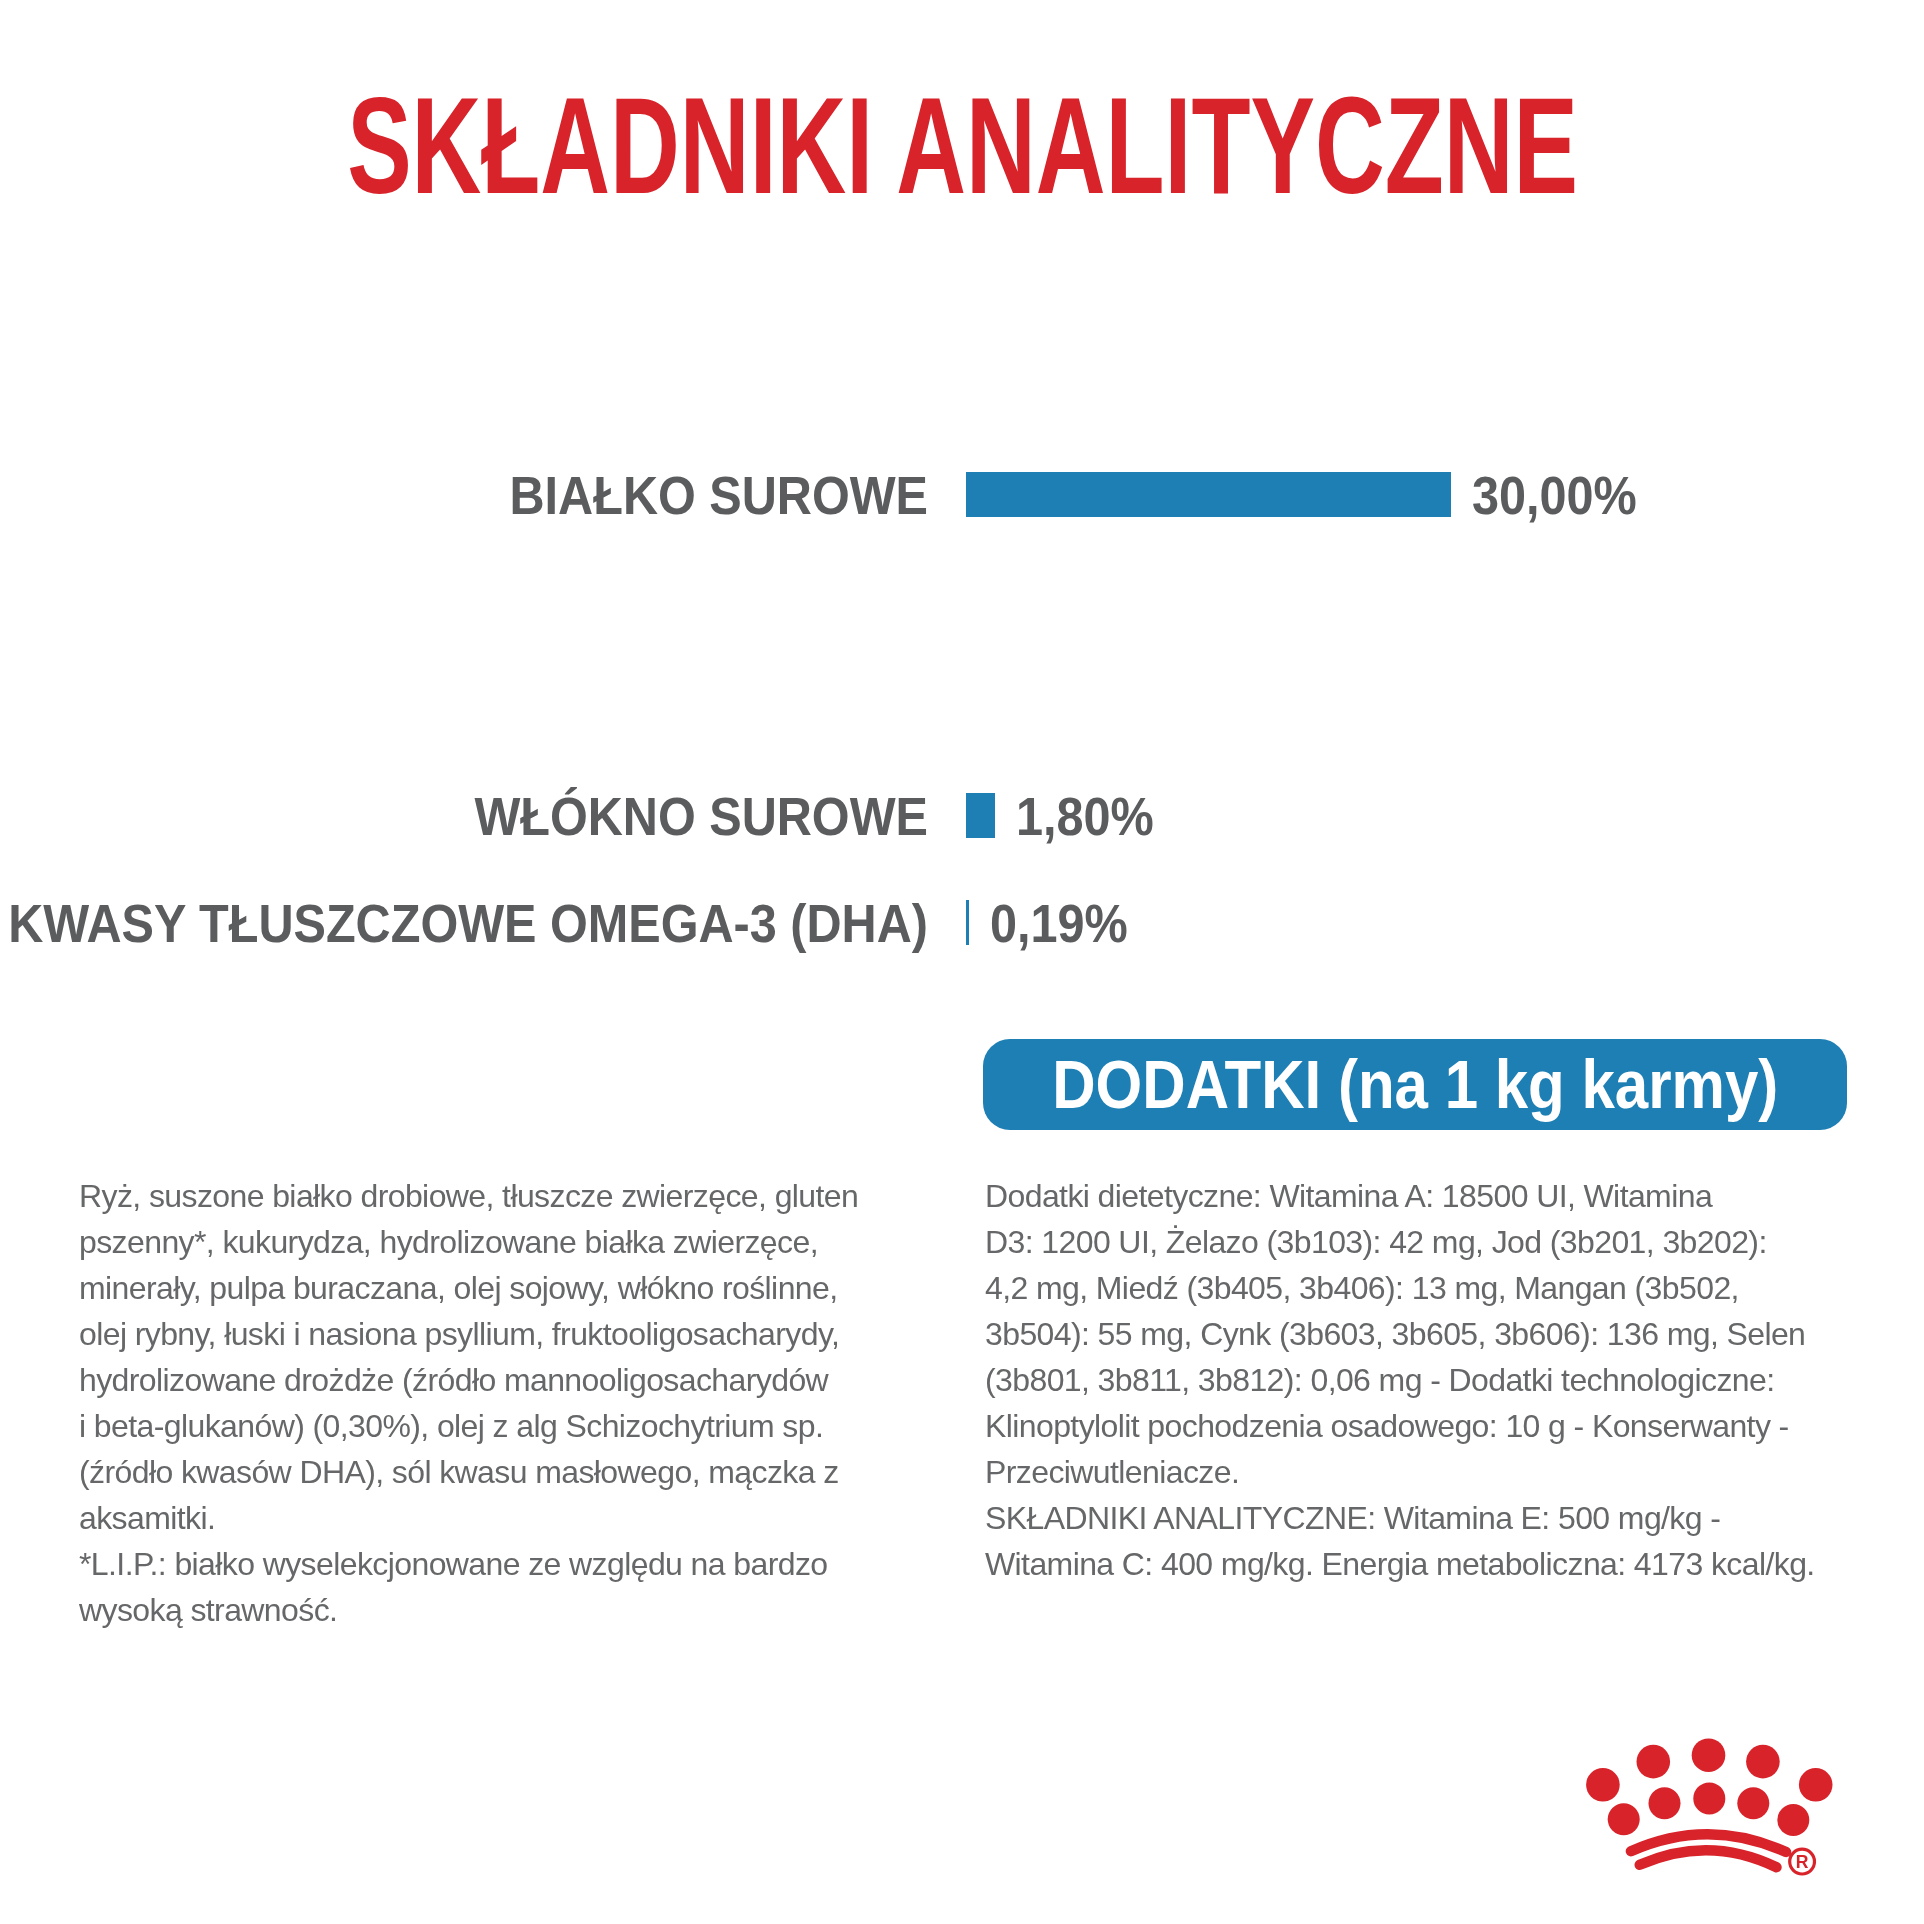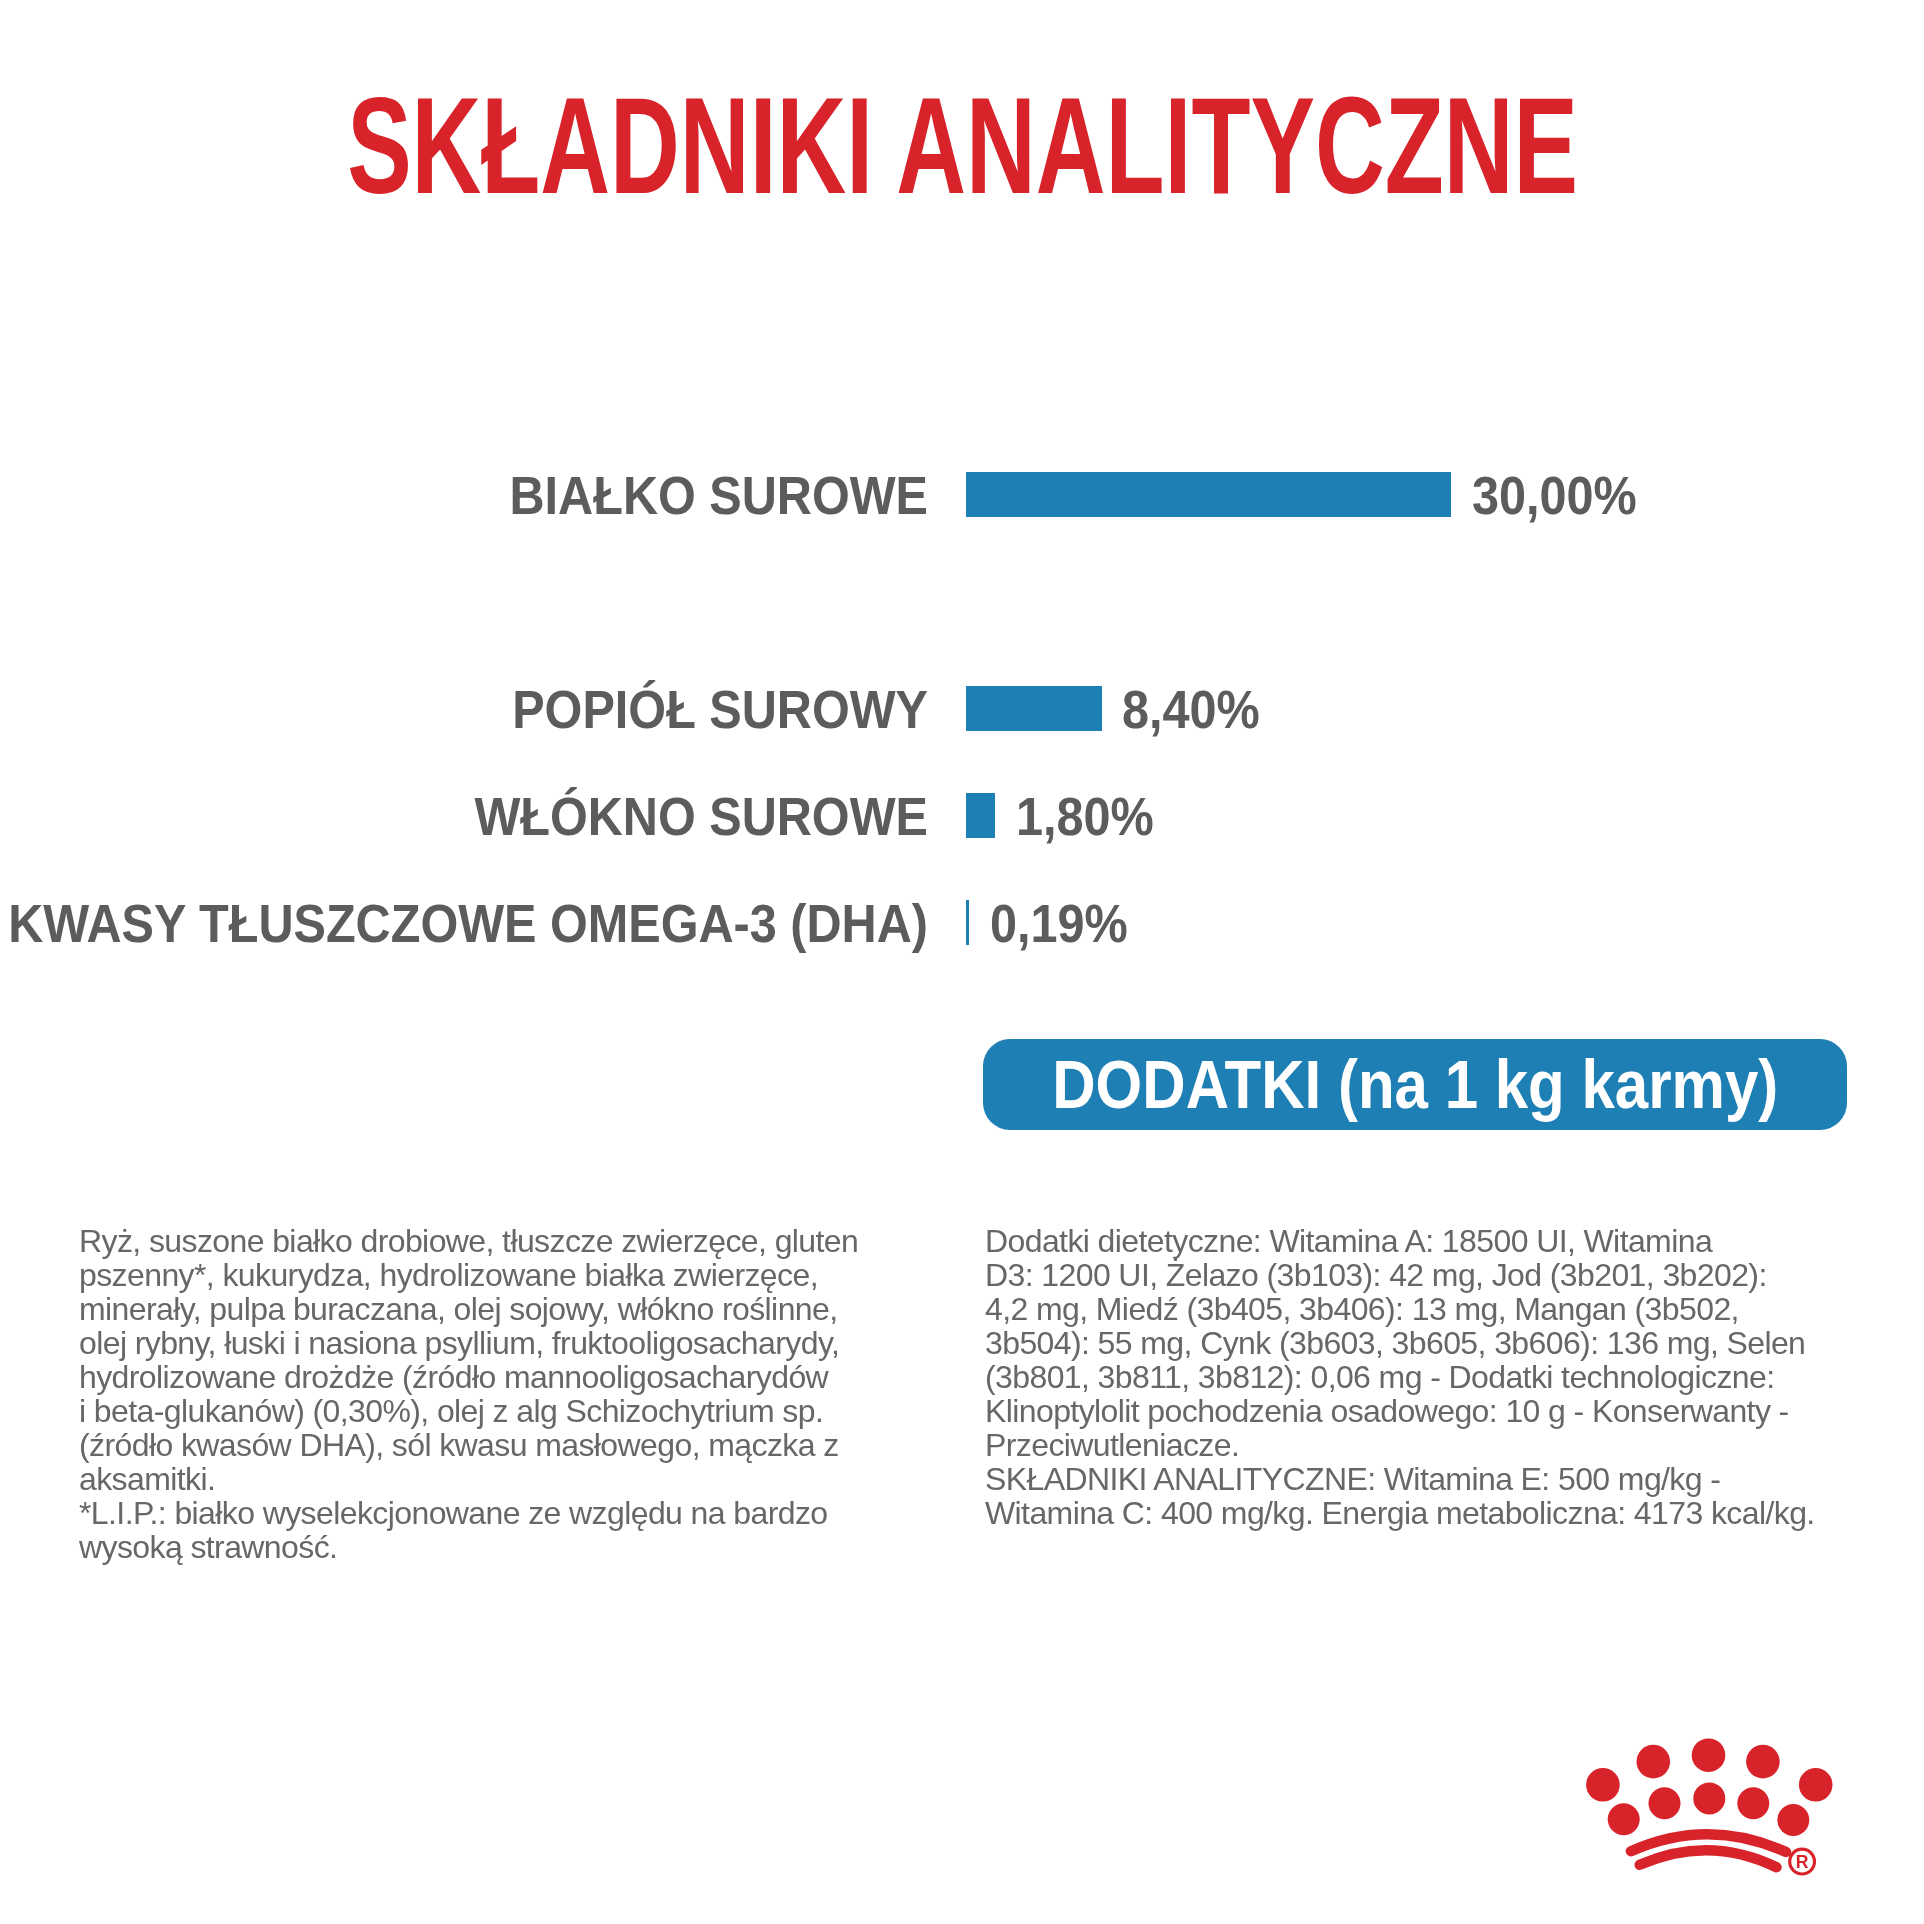--- a/index.html
+++ b/index.html
@@ -54,22 +54,22 @@
   .hdr-left{left:79px;width:857px;}
   .hdr-right{left:983px;width:864px;border-radius:27px;}
   .hdr-text{
     display:inline-block;
     font-size:69px;line-height:91px;font-weight:bold;color:#ffffff;
     white-space:nowrap;
     transform:scaleX(0.87);
     transform-origin:center center;
   }
   .body-text{
-    position:absolute;top:1192px;
-    font-size:32px;line-height:34px;letter-spacing:-0.6px;
+    position:absolute;top:1141px;
+    font-size:32px;line-height:46px;letter-spacing:-0.6px;
     color:var(--body-gray);
     white-space:pre-line;
   }
   .body-left{left:79px;width:890px;}
   .body-right{left:985px;width:906px;}
   .crown{position:absolute;left:1572px;top:1696px;width:289px;height:172px;}
   .bottom-bar{
     position:absolute;left:0;top:1894px;width:1925px;height:31px;
     background:var(--red);
   }
@@ -79,25 +79,20 @@
 
 <div class="page">
 
   <h1 class="title">SKŁADNIKI ANALITYCZNE</h1>
 
   <div class="chart">
       <div class="chart-row" style="top: 440px;">
       <div class="chart-label">BIAŁKO SUROWE</div>
       <div class="chart-bar" style="width: 485px;"></div>
       <div class="chart-value" style="left: 1472px;">30,00%</div>
-    </div>
-      <div class="chart-row" style="top: 654px;">
-      <div class="chart-label">POPIÓŁ SUROWY</div>
-      <div class="chart-bar" style="width: 136px;"></div>
-      <div class="chart-value" style="left: 1122px;">8,40%</div>
     </div>
       <div class="chart-row" style="top: 761px;">
       <div class="chart-label">WŁÓKNO SUROWE</div>
       <div class="chart-bar" style="width: 29px;"></div>
       <div class="chart-value" style="left: 1016px;">1,80%</div>
     </div>
       <div class="chart-row" style="top: 868px;">
       <div class="chart-label">KWASY TŁUSZCZOWE OMEGA-3 (DHA)</div>
       <div class="chart-bar" style="width: 3.2px;"></div>
       <div class="chart-value" style="left: 990px;">0,19%</div>

